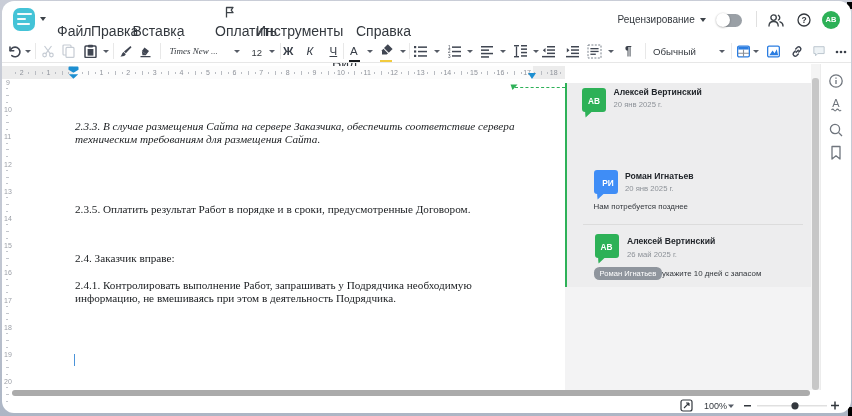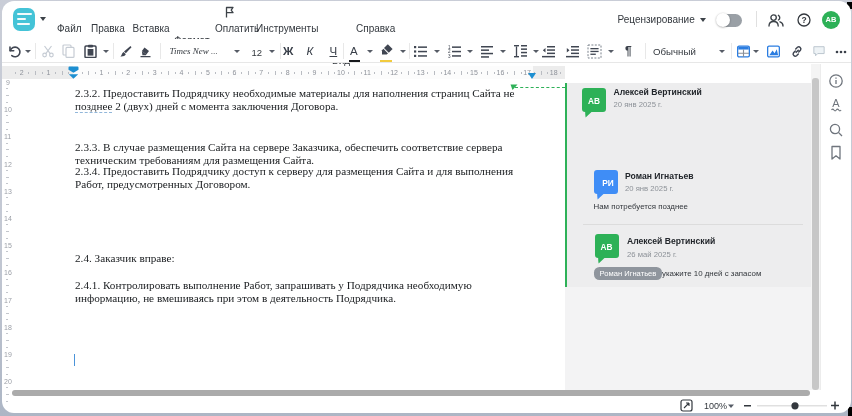--- a/index.html
+++ b/index.html
@@ -12,21 +12,21 @@
 #inner { position:absolute; left:-2px; top:-1px; width:852px; height:416px; }
 #inner > div, #inner > span, #inner > svg { position:absolute; }
 
 
 #logo { left:13px; top:8px; width:22px; height:23px; background:#44c3d7; border-radius:7px; }
 #logo i { position:absolute; left:3.9px; background:rgba(255,255,255,.93); height:2px; border-radius:1px; display:block; }
 #logocaret { left:39.5px; top:17px; width:0; height:0; border-left:3.5px solid transparent; border-right:3.5px solid transparent; border-top:4px solid #3c4248; }
 #title { left:57px; top:5.5px; font-size:9.3px; font-weight:bold; color:#2c3034; }
 #title span { color:#9aa0a6; font-weight:bold; }
 #flag { left:224px; top:6px; width:12px; height:12px; }
-.mi { position:absolute; top:23px; font-size:10px; color:#33383e; }
+.mi { position:absolute; top:23px; font-size:14px; color:#33383e; }
 #rev { left:617.5px; top:13.5px; font-size:10px; color:#33383e; }
 #revcaret { left:700px; top:17.5px; width:0; height:0; border-left:3.5px solid transparent; border-right:3.5px solid transparent; border-top:4px solid #3c4248; }
 #toggle { left:716.5px; top:13.5px; width:25px; height:13px; background:#9aa0a6; border-radius:7px; }
 #toggle i { position:absolute; left:-1px; top:-0.5px; width:14px; height:14px; background:#fff; border-radius:50%; box-shadow:0 0.5px 2px rgba(0,0,0,.35); }
 #hdrdiv { left:756px; top:11px; width:1px; height:16px; background:#e0e0e0; }
 #avatar { left:822px; top:11px; width:18px; height:18px; border-radius:50%; background:#2db157; color:#fff; font-size:7.5px; font-weight:bold; text-align:center; line-height:18px; }
 
 
 #tbar { left:0; top:39px; width:852px; height:24px; background:#fff; border-bottom:1px solid #e7e7e7; }
 #tbar .d { position:absolute; top:4px; width:1px; height:16px; background:#e8e8e8; }
@@ -416,23 +416,22 @@
         <div class="tk" style="top: 288px; width: 3px;"></div>
         <div class="tk" style="top: 294.8px; width: 2px;"></div>
         <div class="n" style="top: 299.1px; left: 2px;">20</div>
         <div class="tk" style="top: 308.4px; width: 2px;"></div>
         <div class="tk" style="top: 315.2px; width: 3px;"></div>
         <div class="tk" style="top: 322px; width: 2px;"></div>
       </div>
 
 <div id="page">
 <div id="doc">
-<p style="top:8.4px;">2.3.2. Предоставить Подрядчику необходимые материалы для наполнения страниц Сайта не<br><span class="uline">позднее</span> 2 (двух) дней с момента заключения Договора.</p>
-<p style="top:62px;">2.3.3. В случае размещения Сайта на сервере Заказчика, обеспечить соответствие сервера<br>техническим требованиям для размещения Сайта.</p>
-<p style="top:86.2px;">2.3.4. Предоставить Подрядчику доступ к серверу для размещения Сайта и для выполнения<br>Работ, предусмотренных Договором.</p>
+<p style="top:41px;font-style:italic;">2.3.3. В случае размещения Сайта на сервере Заказчика, обеспечить соответствие сервера<br>техническим требованиям для размещения Сайта.</p>
+<p style="top:124.4px;">2.3.5. Оплатить результат Работ в порядке и в сроки, предусмотренные Договором.</p>
 <p style="top:172.6px;">2.4. Заказчик вправе:</p>
 <p style="top:200px;">2.4.1. Контролировать выполнение Работ, запрашивать у Подрядчика необходимую<br>информацию, не вмешиваясь при этом в деятельность Подрядчика.</p>
 <div id="cursor" class="abs"></div>
 <svg id="gtri" class="abs" width="8" height="7" viewBox="0 0 8 7" style="left:496px;top:5.2px;">
             <path d="M0.5 0.5 H7.5 L2.5 6 Z" fill="#2eb158"></path>
           </svg>
 <div id="gdash" class="abs"></div>
 </div>
 </div>
 

